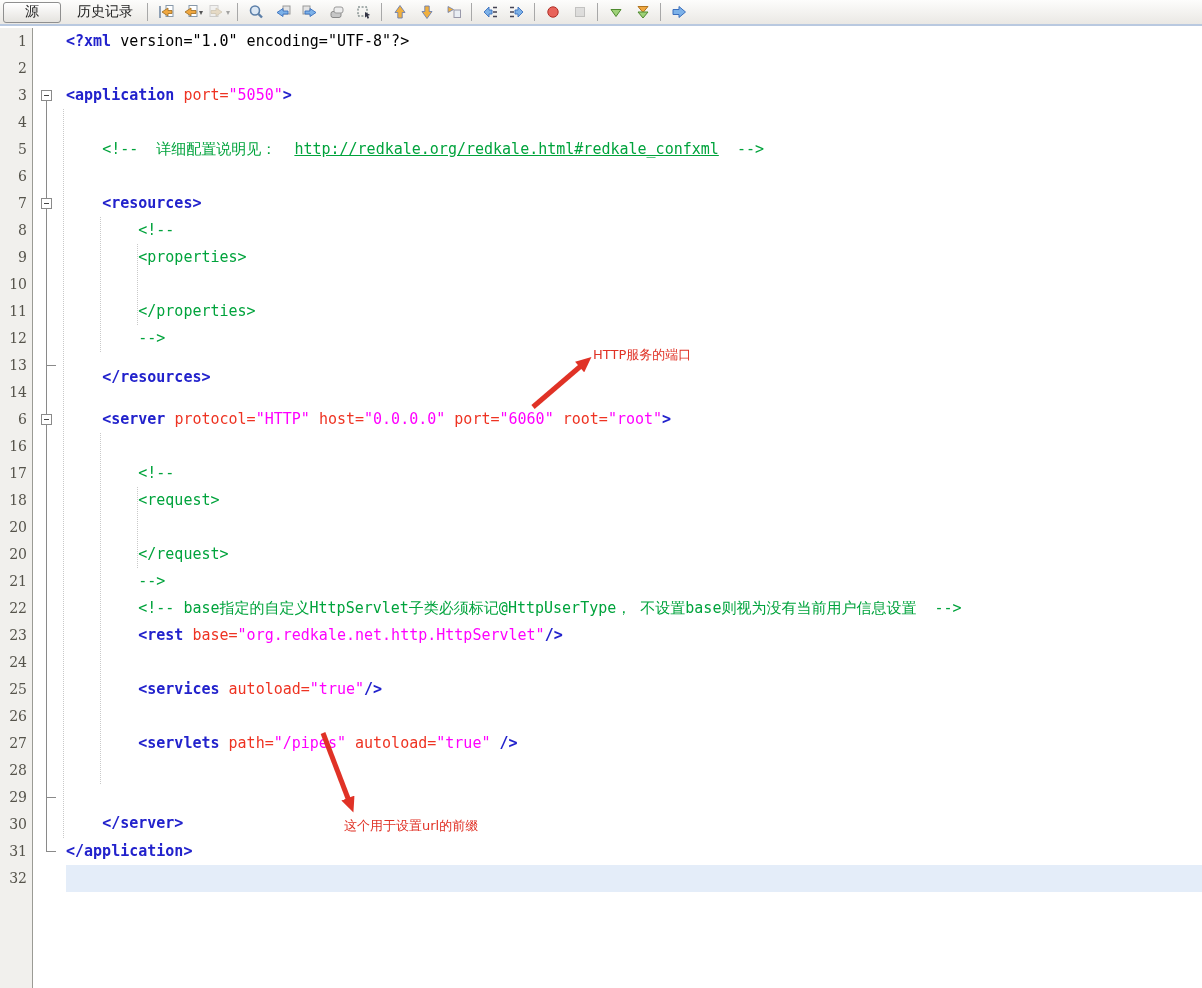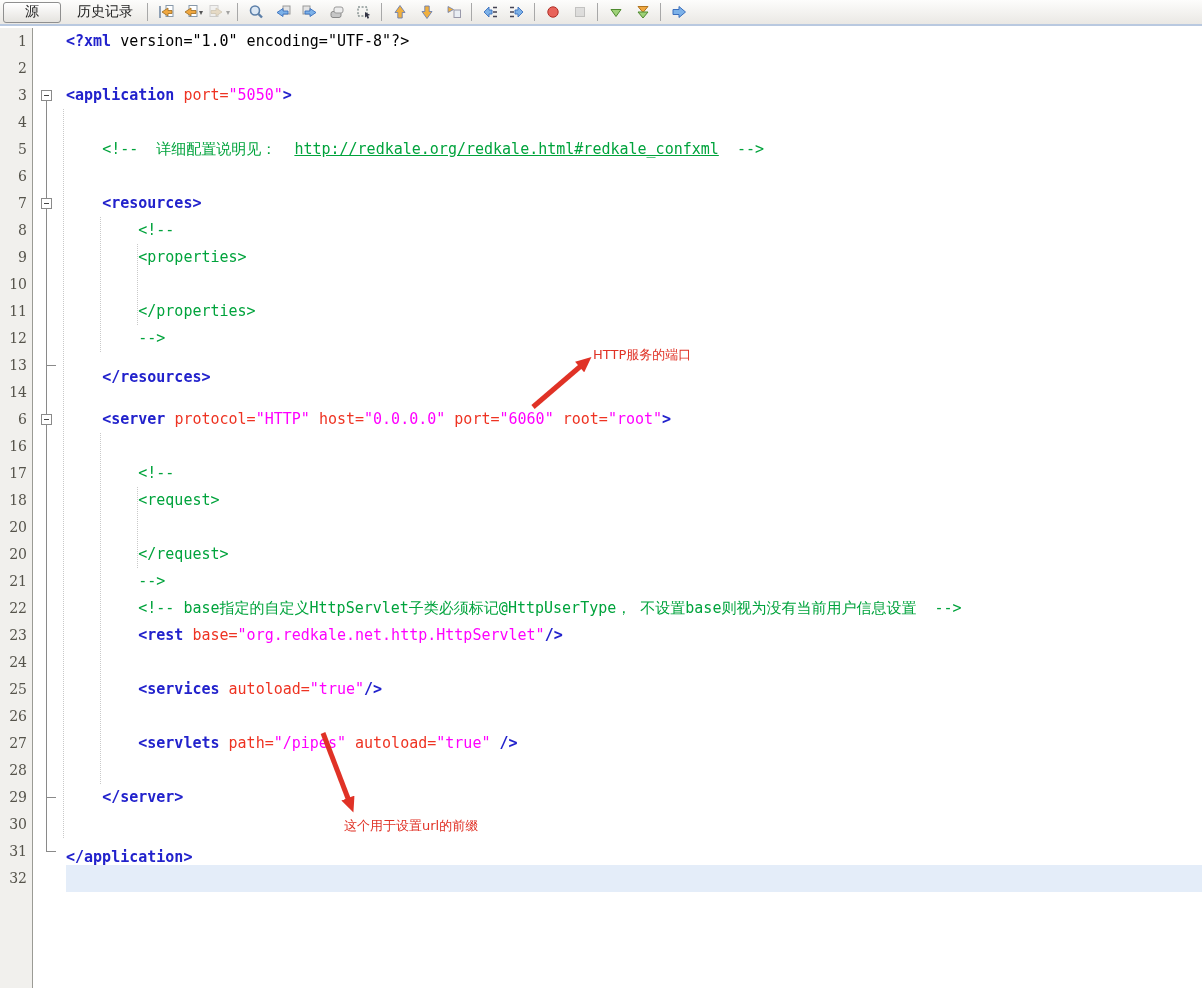--- a/index.html
+++ b/index.html
@@ -285,23 +285,23 @@
       <div class="codeline" style="top: 486px;"><span class="seg-pln">            </span></div>
       <div class="codeline" style="top: 513px;"><span class="seg-pln">        </span><span class="seg-com">&lt;/request&gt;</span></div>
       <div class="codeline" style="top: 540px;"><span class="seg-pln">        </span><span class="seg-com">--&gt;</span></div>
       <div class="codeline" style="top: 567px;"><span class="seg-pln">        </span><span class="seg-com">&lt;!-- base指定的自定义HttpServlet子类必须标记@HttpUserType， 不设置base则视为没有当前用户信息设置  --&gt;</span></div>
       <div class="codeline" style="top: 594px;"><span class="seg-pln">        </span><span class="seg-tag">&lt;rest</span><span class="seg-pln"> </span><span class="seg-attr">base=</span><span class="seg-val">"org.redkale.net.http.HttpServlet"</span><span class="seg-tag">/&gt;</span></div>
       <div class="codeline" style="top: 621px;"></div>
       <div class="codeline" style="top: 648px;"><span class="seg-pln">        </span><span class="seg-tag">&lt;services</span><span class="seg-pln"> </span><span class="seg-attr">autoload=</span><span class="seg-val">"true"</span><span class="seg-tag">/&gt;</span></div>
       <div class="codeline" style="top: 675px;"></div>
       <div class="codeline" style="top: 702px;"><span class="seg-pln">        </span><span class="seg-tag">&lt;servlets</span><span class="seg-pln"> </span><span class="seg-attr">path=</span><span class="seg-val">"/pipes"</span><span class="seg-pln"> </span><span class="seg-attr">autoload=</span><span class="seg-val">"true"</span><span class="seg-tag"> /&gt;</span></div>
       <div class="codeline" style="top: 729px;"></div>
-      <div class="codeline" style="top: 756px; text-align: right;"><span class="seg-pln">    </span><span class="seg-tag">&lt;/server&gt;</span></div>
+      <div class="codeline" style="top: 782px; text-align: right;"><span class="seg-pln">    </span><span class="seg-tag">&lt;/server&gt;</span></div>
       <div class="codeline" style="top: 783px;"></div>
-      <div class="codeline" style="top: 810px; margin-top: 6px;"><span class="seg-tag">&lt;/application&gt;</span></div>
+      <div class="codeline" style="top: 810px;"><span class="seg-tag">&lt;/application&gt;</span></div>
       <div class="codeline" style="top: 837px;"></div>
     </div>
 </div>
 
 <svg id="annot-arrows">
   <defs>
     <marker id="ah" viewBox="0 0 10 9" markerWidth="16" markerHeight="14" refX="2" refY="4.5" orient="auto" markerUnits="userSpaceOnUse">
       <path d="M0 0 L10 4.5 L0 9 z" fill="#e03226"></path>
     </marker>
   </defs>

